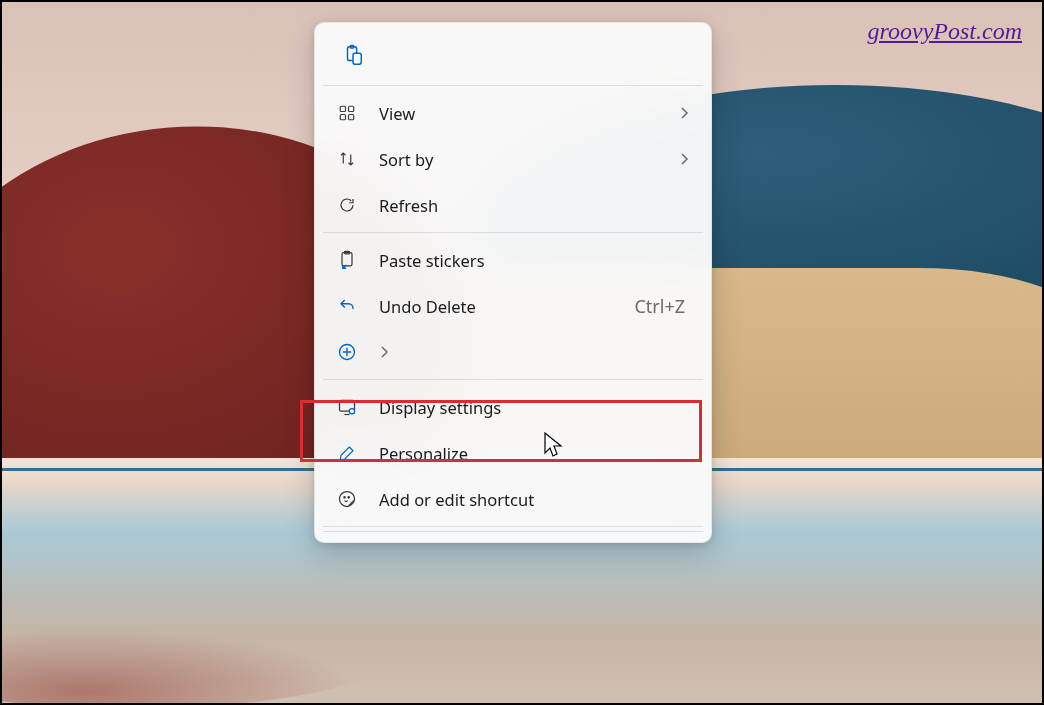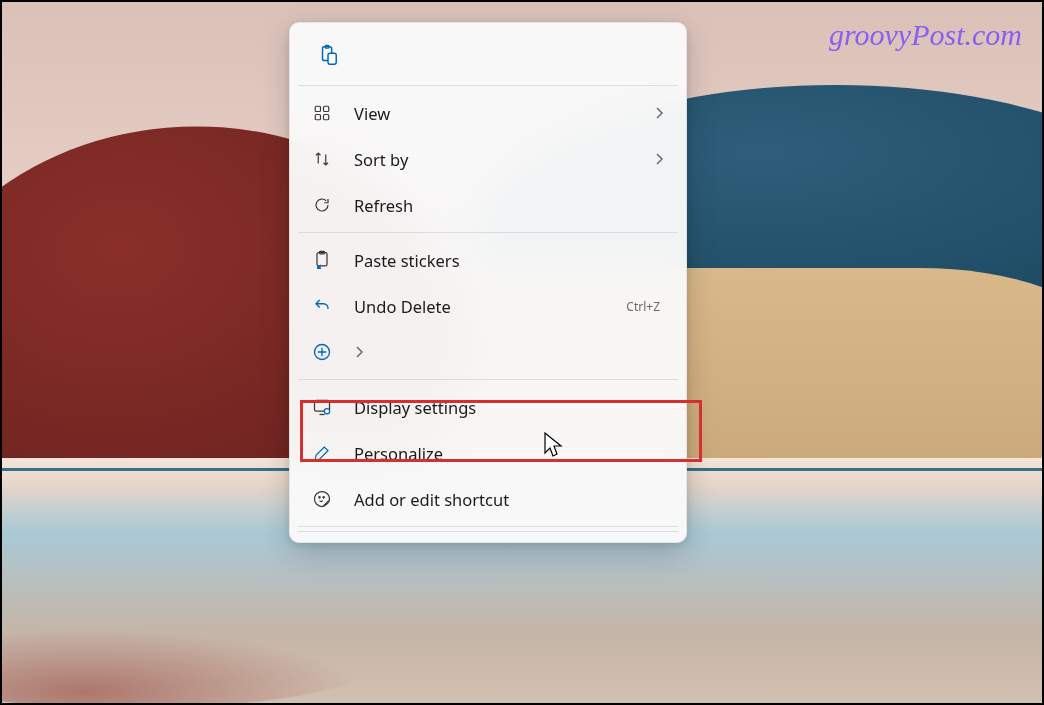--- a/index.html
+++ b/index.html
@@ -77,29 +77,30 @@
     position: absolute;
     inset: 0;
     border: 2px solid #000;
     pointer-events: none;
   }
   .watermark {
     position: absolute;
     top: 18px;
     right: 22px;
     font-family: Georgia, serif;
-    font-size: 30px;
-    color: #8b5cf6;
+    font-size: 24px;
+    color: #4c1d95;
     font-style: italic;
+    text-decoration: underline;
   }
 
   
   .context-menu {
     position: absolute;
-    left: 289px;
+    left: 314px;
     top: 22px;
     width: 398px;
     background: rgba(250, 250, 250, 0.96);
     backdrop-filter: blur(20px);
     border: 1px solid rgba(0,0,0,0.08);
     border-radius: 10px;
     box-shadow: 0 10px 30px rgba(0,0,0,0.18), 0 2px 8px rgba(0,0,0,0.12);
     padding: 6px;
   }
   .menu-row {
@@ -118,21 +119,21 @@
     height: 28px;
     display: flex;
     align-items: center;
     justify-content: center;
     flex-shrink: 0;
     margin-right: 18px;
     color: #3a3a3a;
   }
   .menu-label { flex: 1; }
   .menu-shortcut {
-    font-size: 12px;
+    font-size: 18px;
     color: #6b6b6b;
     margin-right: 8px;
   }
   .menu-chevron {
     color: #6b6b6b;
     font-size: 14px;
     width: 14px;
     text-align: right;
   }
   .menu-divider {

